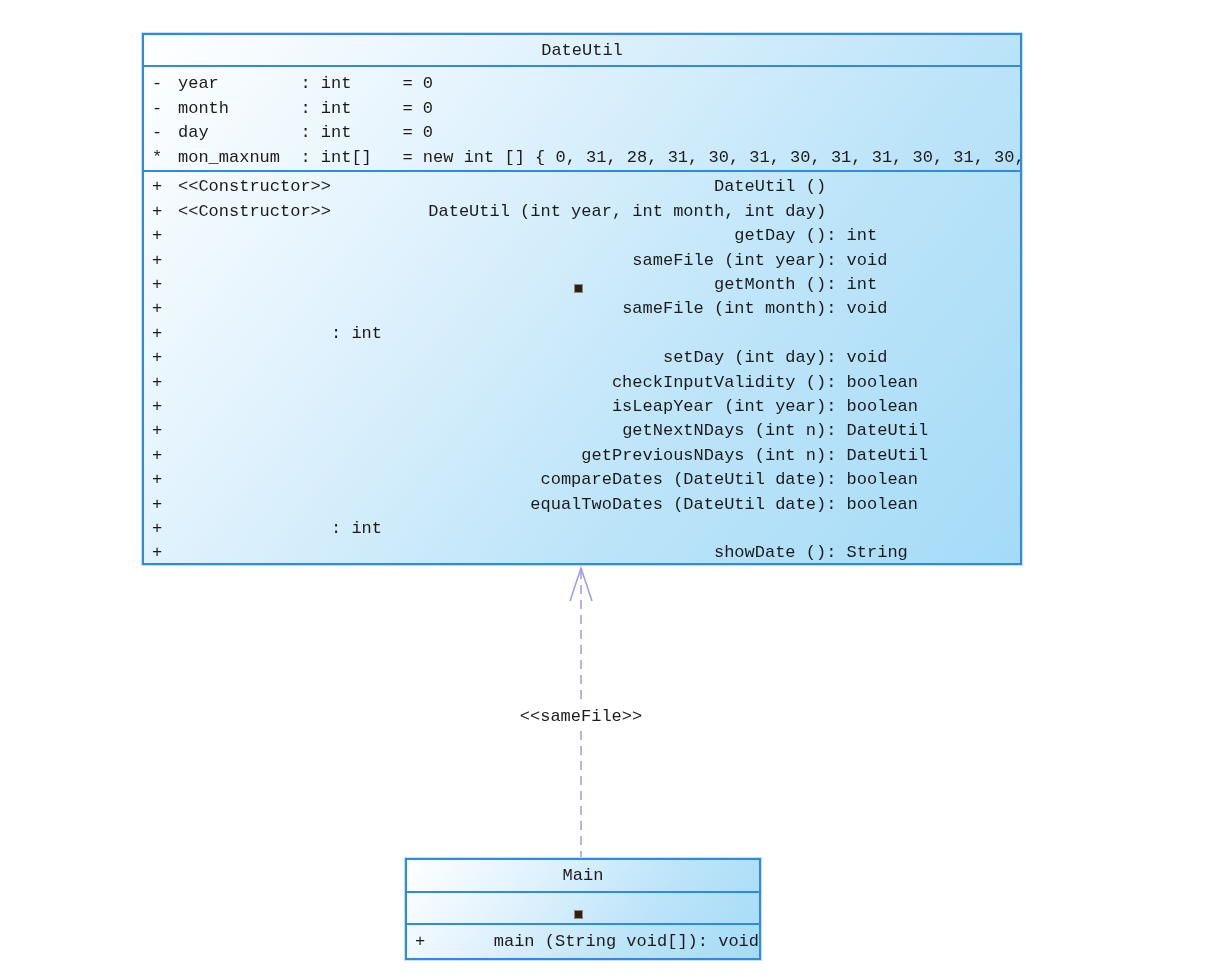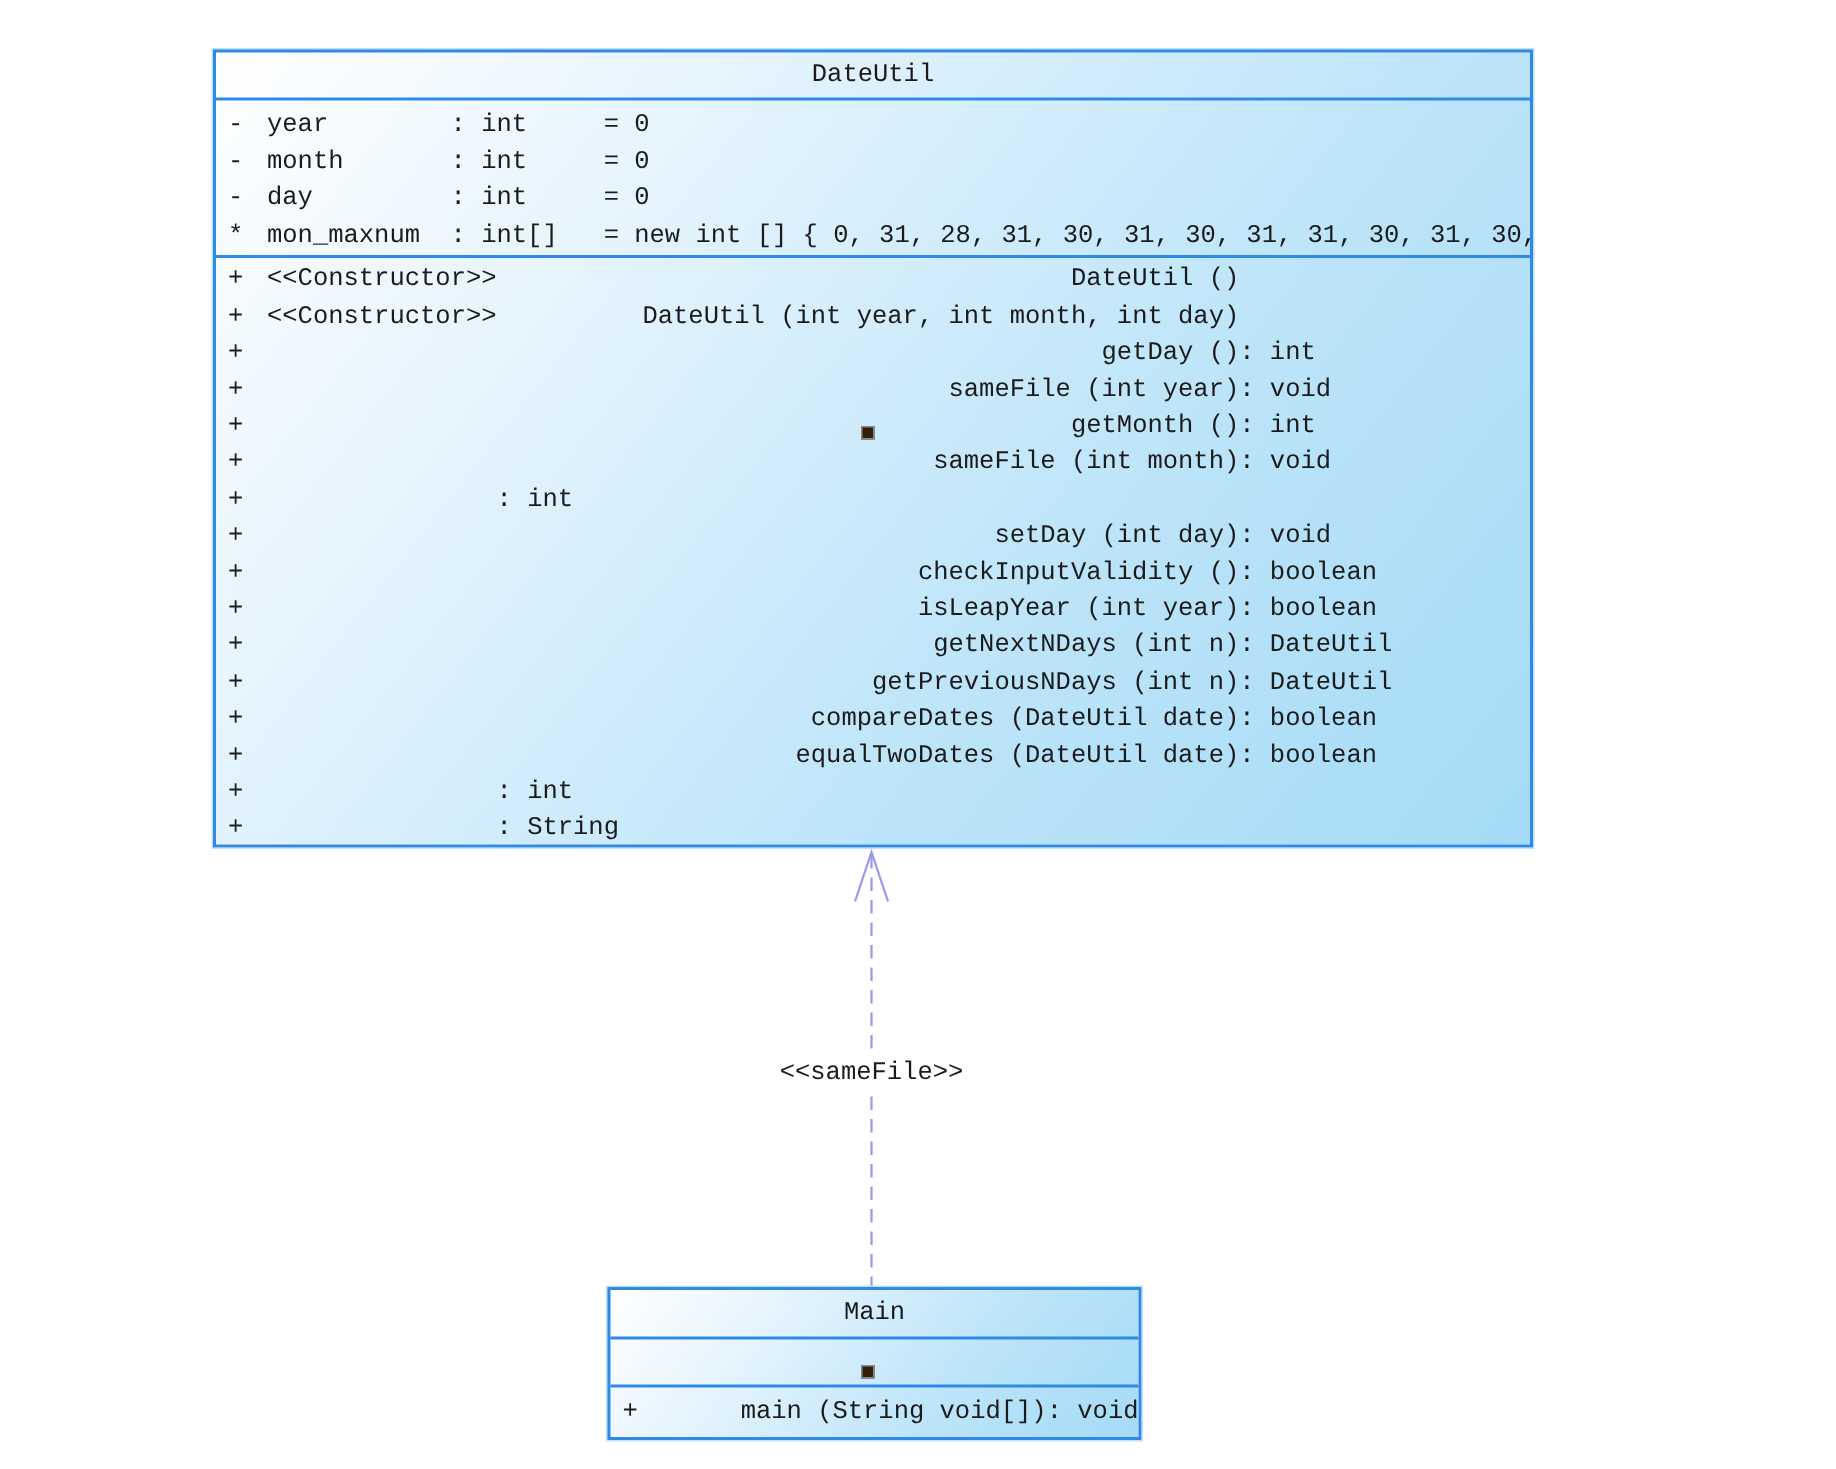--- a/index.html
+++ b/index.html
@@ -96,21 +96,21 @@
       <div class="row"><span class="vis">+</span><span class="stereo"></span><span class="sig">sameFile (int month)</span><span class="ret">: void</span></div>
       <div class="row"><span class="vis">+</span><span class="stereo"></span><span class="ret">: int</span></div>
       <div class="row"><span class="vis">+</span><span class="stereo"></span><span class="sig">setDay (int day)</span><span class="ret">: void</span></div>
       <div class="row"><span class="vis">+</span><span class="stereo"></span><span class="sig">checkInputValidity ()</span><span class="ret">: boolean</span></div>
       <div class="row"><span class="vis">+</span><span class="stereo"></span><span class="sig">isLeapYear (int year)</span><span class="ret">: boolean</span></div>
       <div class="row"><span class="vis">+</span><span class="stereo"></span><span class="sig">getNextNDays (int n)</span><span class="ret">: DateUtil</span></div>
       <div class="row"><span class="vis">+</span><span class="stereo"></span><span class="sig">getPreviousNDays (int n)</span><span class="ret">: DateUtil</span></div>
       <div class="row"><span class="vis">+</span><span class="stereo"></span><span class="sig">compareDates (DateUtil date)</span><span class="ret">: boolean</span></div>
       <div class="row"><span class="vis">+</span><span class="stereo"></span><span class="sig">equalTwoDates (DateUtil date)</span><span class="ret">: boolean</span></div>
       <div class="row"><span class="vis">+</span><span class="stereo"></span><span class="ret">: int</span></div>
-      <div class="row"><span class="vis">+</span><span class="stereo"></span><span class="ret">: String</span></div>
+      <div class="row"><span class="vis">+</span><span class="stereo"></span><span class="sig">showDate ()</span><span class="ret">: String</span></div>
     </div>
 </div>
 
 <div id="main" class="classbox">
   <div class="cls-header">
     <span>Main</span>
   </div>
   <div class="compartment attrs"></div>
   <div class="compartment methods">
       <div class="row"><span class="vis">+</span><span class="sig">main (String void[]): void</span></div>

